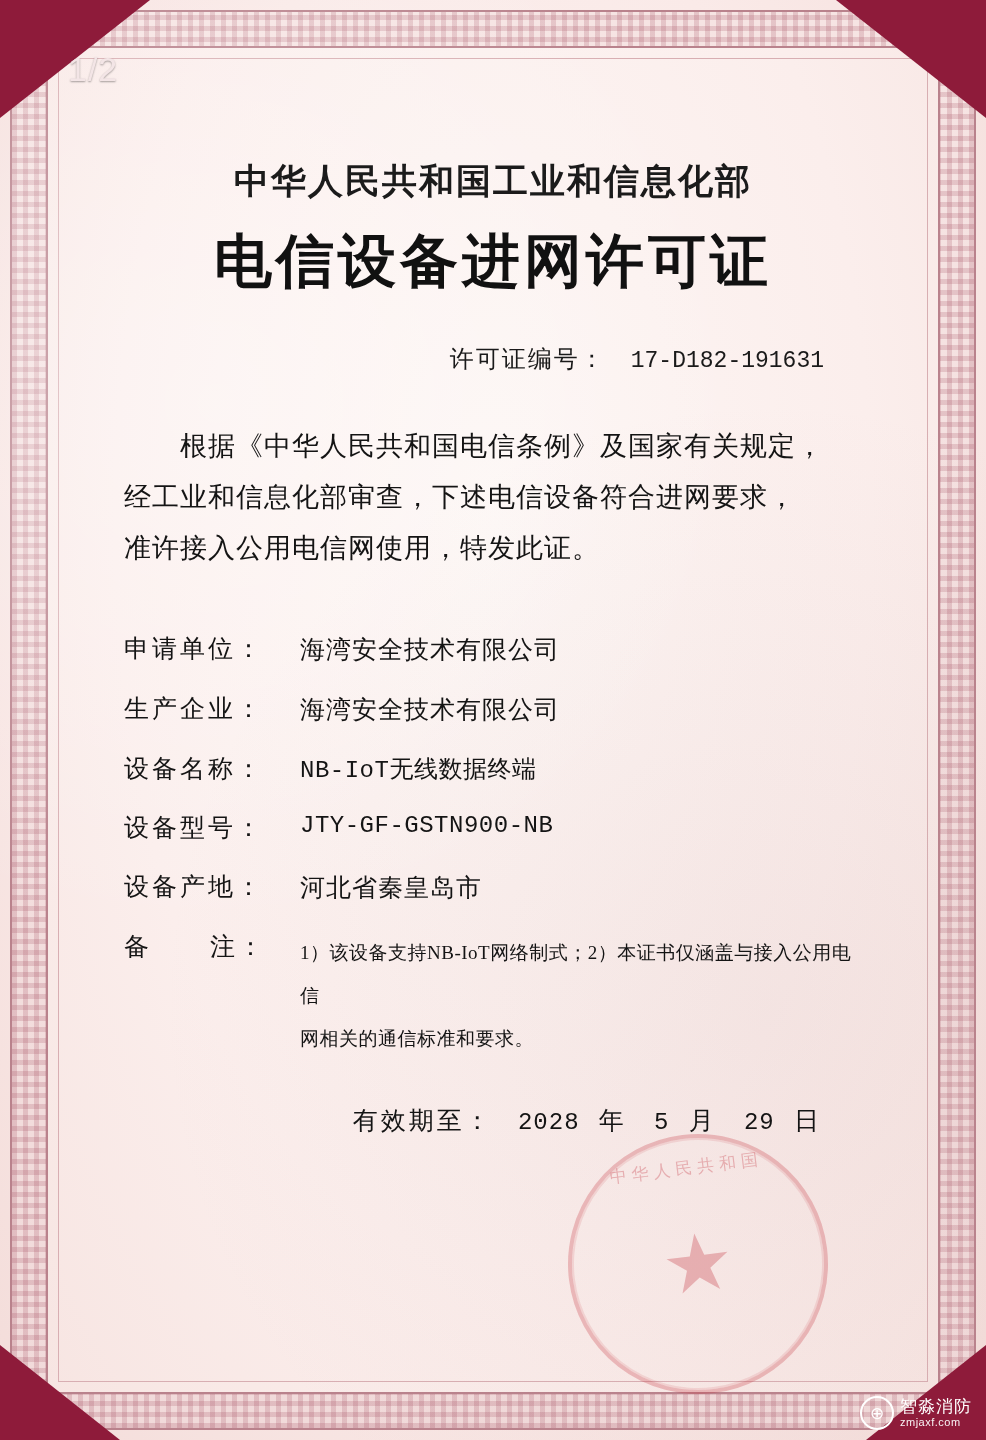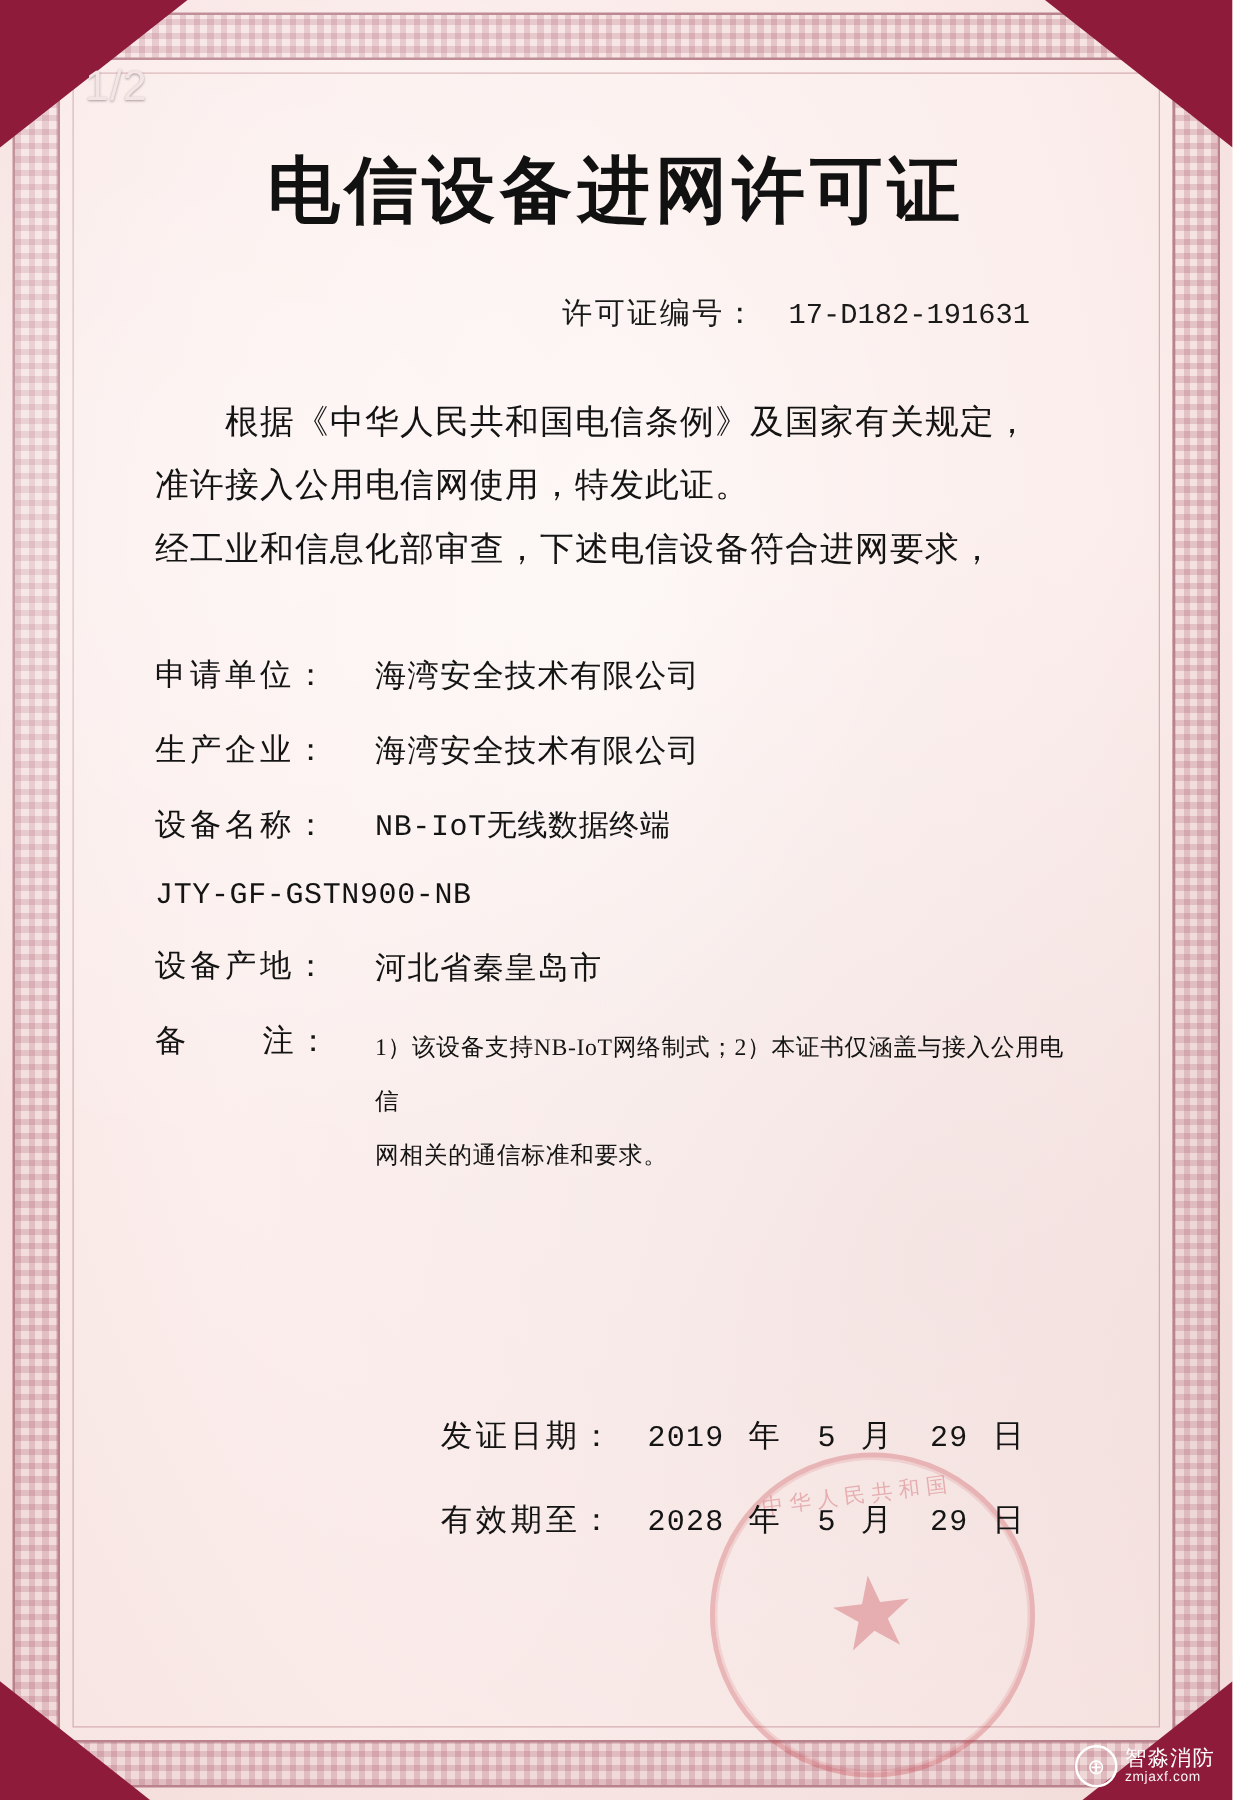--- a/index.html
+++ b/index.html
@@ -320,51 +320,53 @@
 
   <div class="corner corner-tl"></div>
   <div class="corner corner-tr"></div>
   <div class="corner corner-bl"></div>
   <div class="corner corner-br"></div>
 
   <div class="page-counter">1/2</div>
 
   <div class="content">
 
+    <div class="title-top">中华人民共和国工业和信息化部</div>
     <div class="title-main">电信设备进网许可证</div>
 
     <div class="license-no">
       <span class="label">许可证编号：</span>
       <span class="value">17-D182-191631</span>
     </div>
 
     <div class="statement">
       <p class="indent">根据《中华人民共和国电信条例》及国家有关规定，</p>
+      <p>经工业和信息化部审查，下述电信设备符合进网要求，</p>
       <p>准许接入公用电信网使用，特发此证。</p>
-      <p>经工业和信息化部审查，下述电信设备符合进网要求，</p>
     </div>
 
     <div class="fields">
 
       <div class="field-row">
         <div class="field-label">申请单位：</div>
         <div class="field-value">海湾安全技术有限公司</div>
       </div>
 
       <div class="field-row">
         <div class="field-label">生产企业：</div>
         <div class="field-value">海湾安全技术有限公司</div>
       </div>
 
       <div class="field-row">
         <div class="field-label">设备名称：</div>
         <div class="field-value mono">NB-IoT无线数据终端</div>
       </div>
 
       <div class="field-row">
+        <div class="field-label">设备型号：</div>
         <div class="field-value mono">JTY-GF-GSTN900-NB</div>
       </div>
 
       <div class="field-row">
         <div class="field-label">设备产地：</div>
         <div class="field-value">河北省秦皇岛市</div>
       </div>
 
       <div class="field-row">
         <div class="field-label">
@@ -381,29 +383,20 @@
     </div>
 
     <div class="issuer-block">
 
       <div class="seal">
         <div class="seal-text-top">中华人民共和国</div>
         <div class="seal-star">★</div>
 
       </div>
 
-      <div class="date-row" style="margin-top:186px;">
-        <span class="dlabel">发证日期：</span>
-        <span class="num">2019</span>
-        <span class="unit">年</span>
-        <span class="num">5</span>
-        <span class="unit">月</span>
-        <span class="num">29</span>
-        <span class="unit">日</span>
-      </div>
 
       <div class="date-row">
         <span class="dlabel">有效期至：</span>
         <span class="num">2028</span>
         <span class="unit">年</span>
         <span class="num">5</span>
         <span class="unit">月</span>
         <span class="num">29</span>
         <span class="unit">日</span>
       </div>

